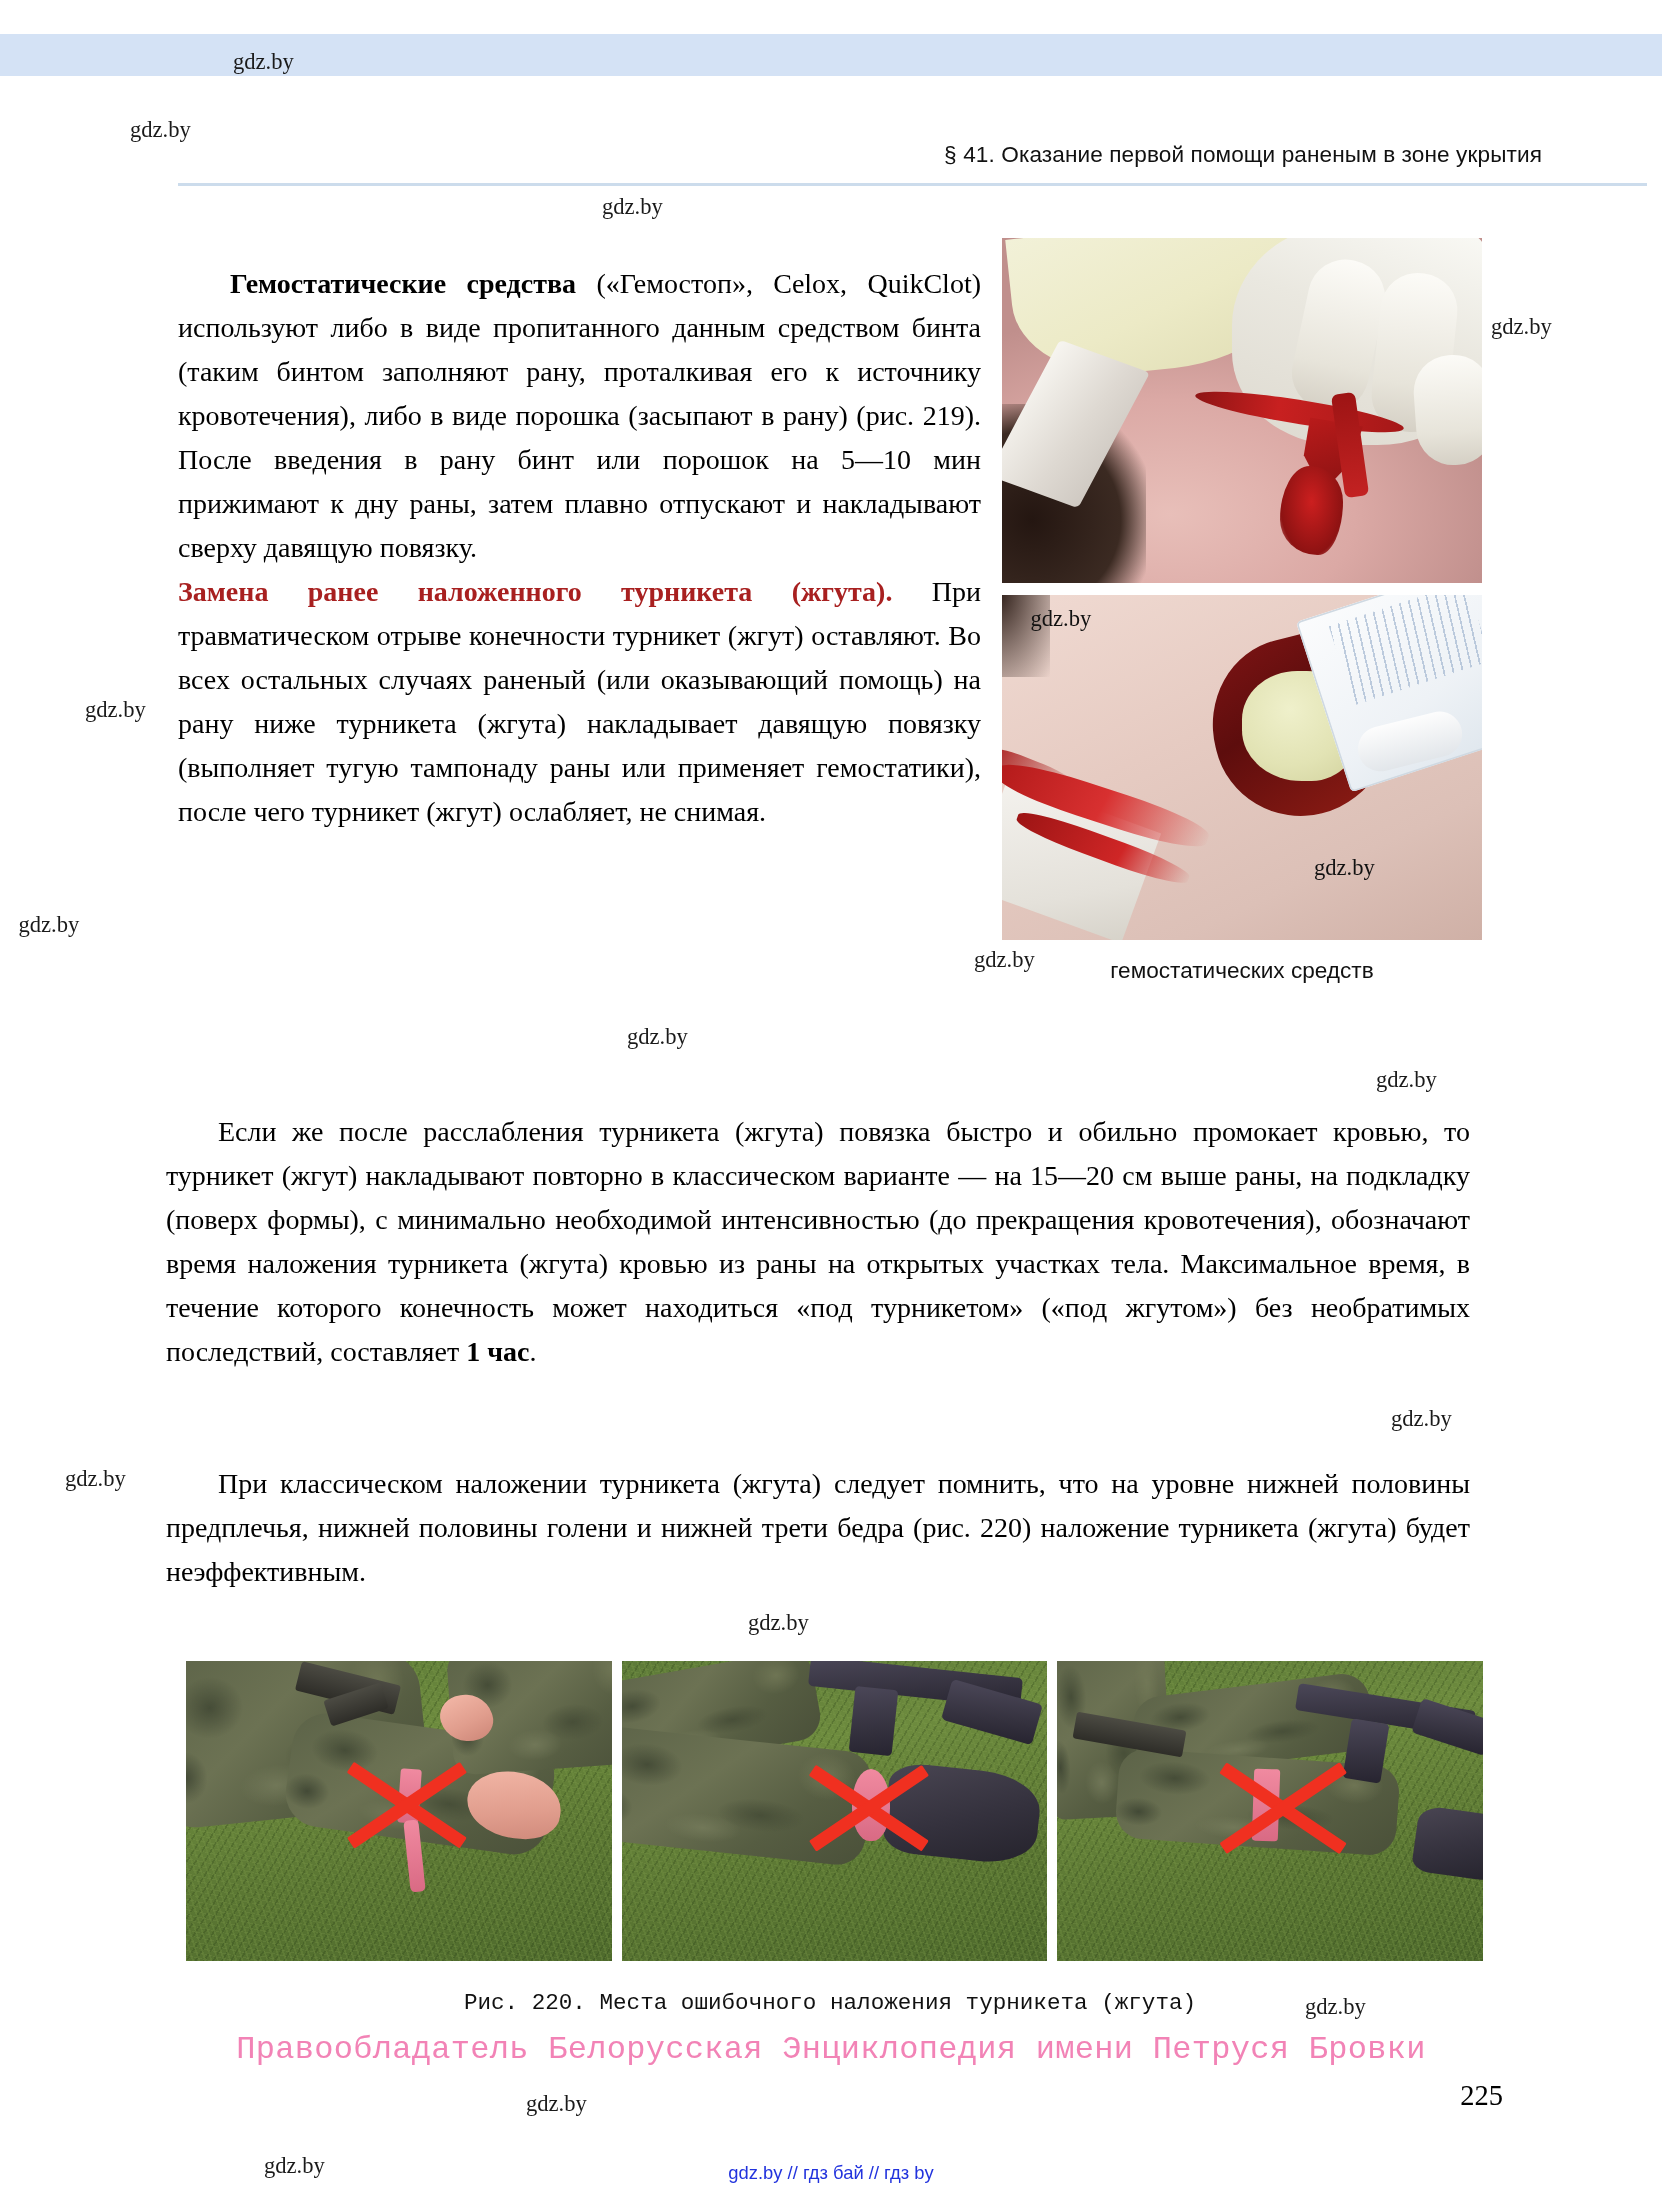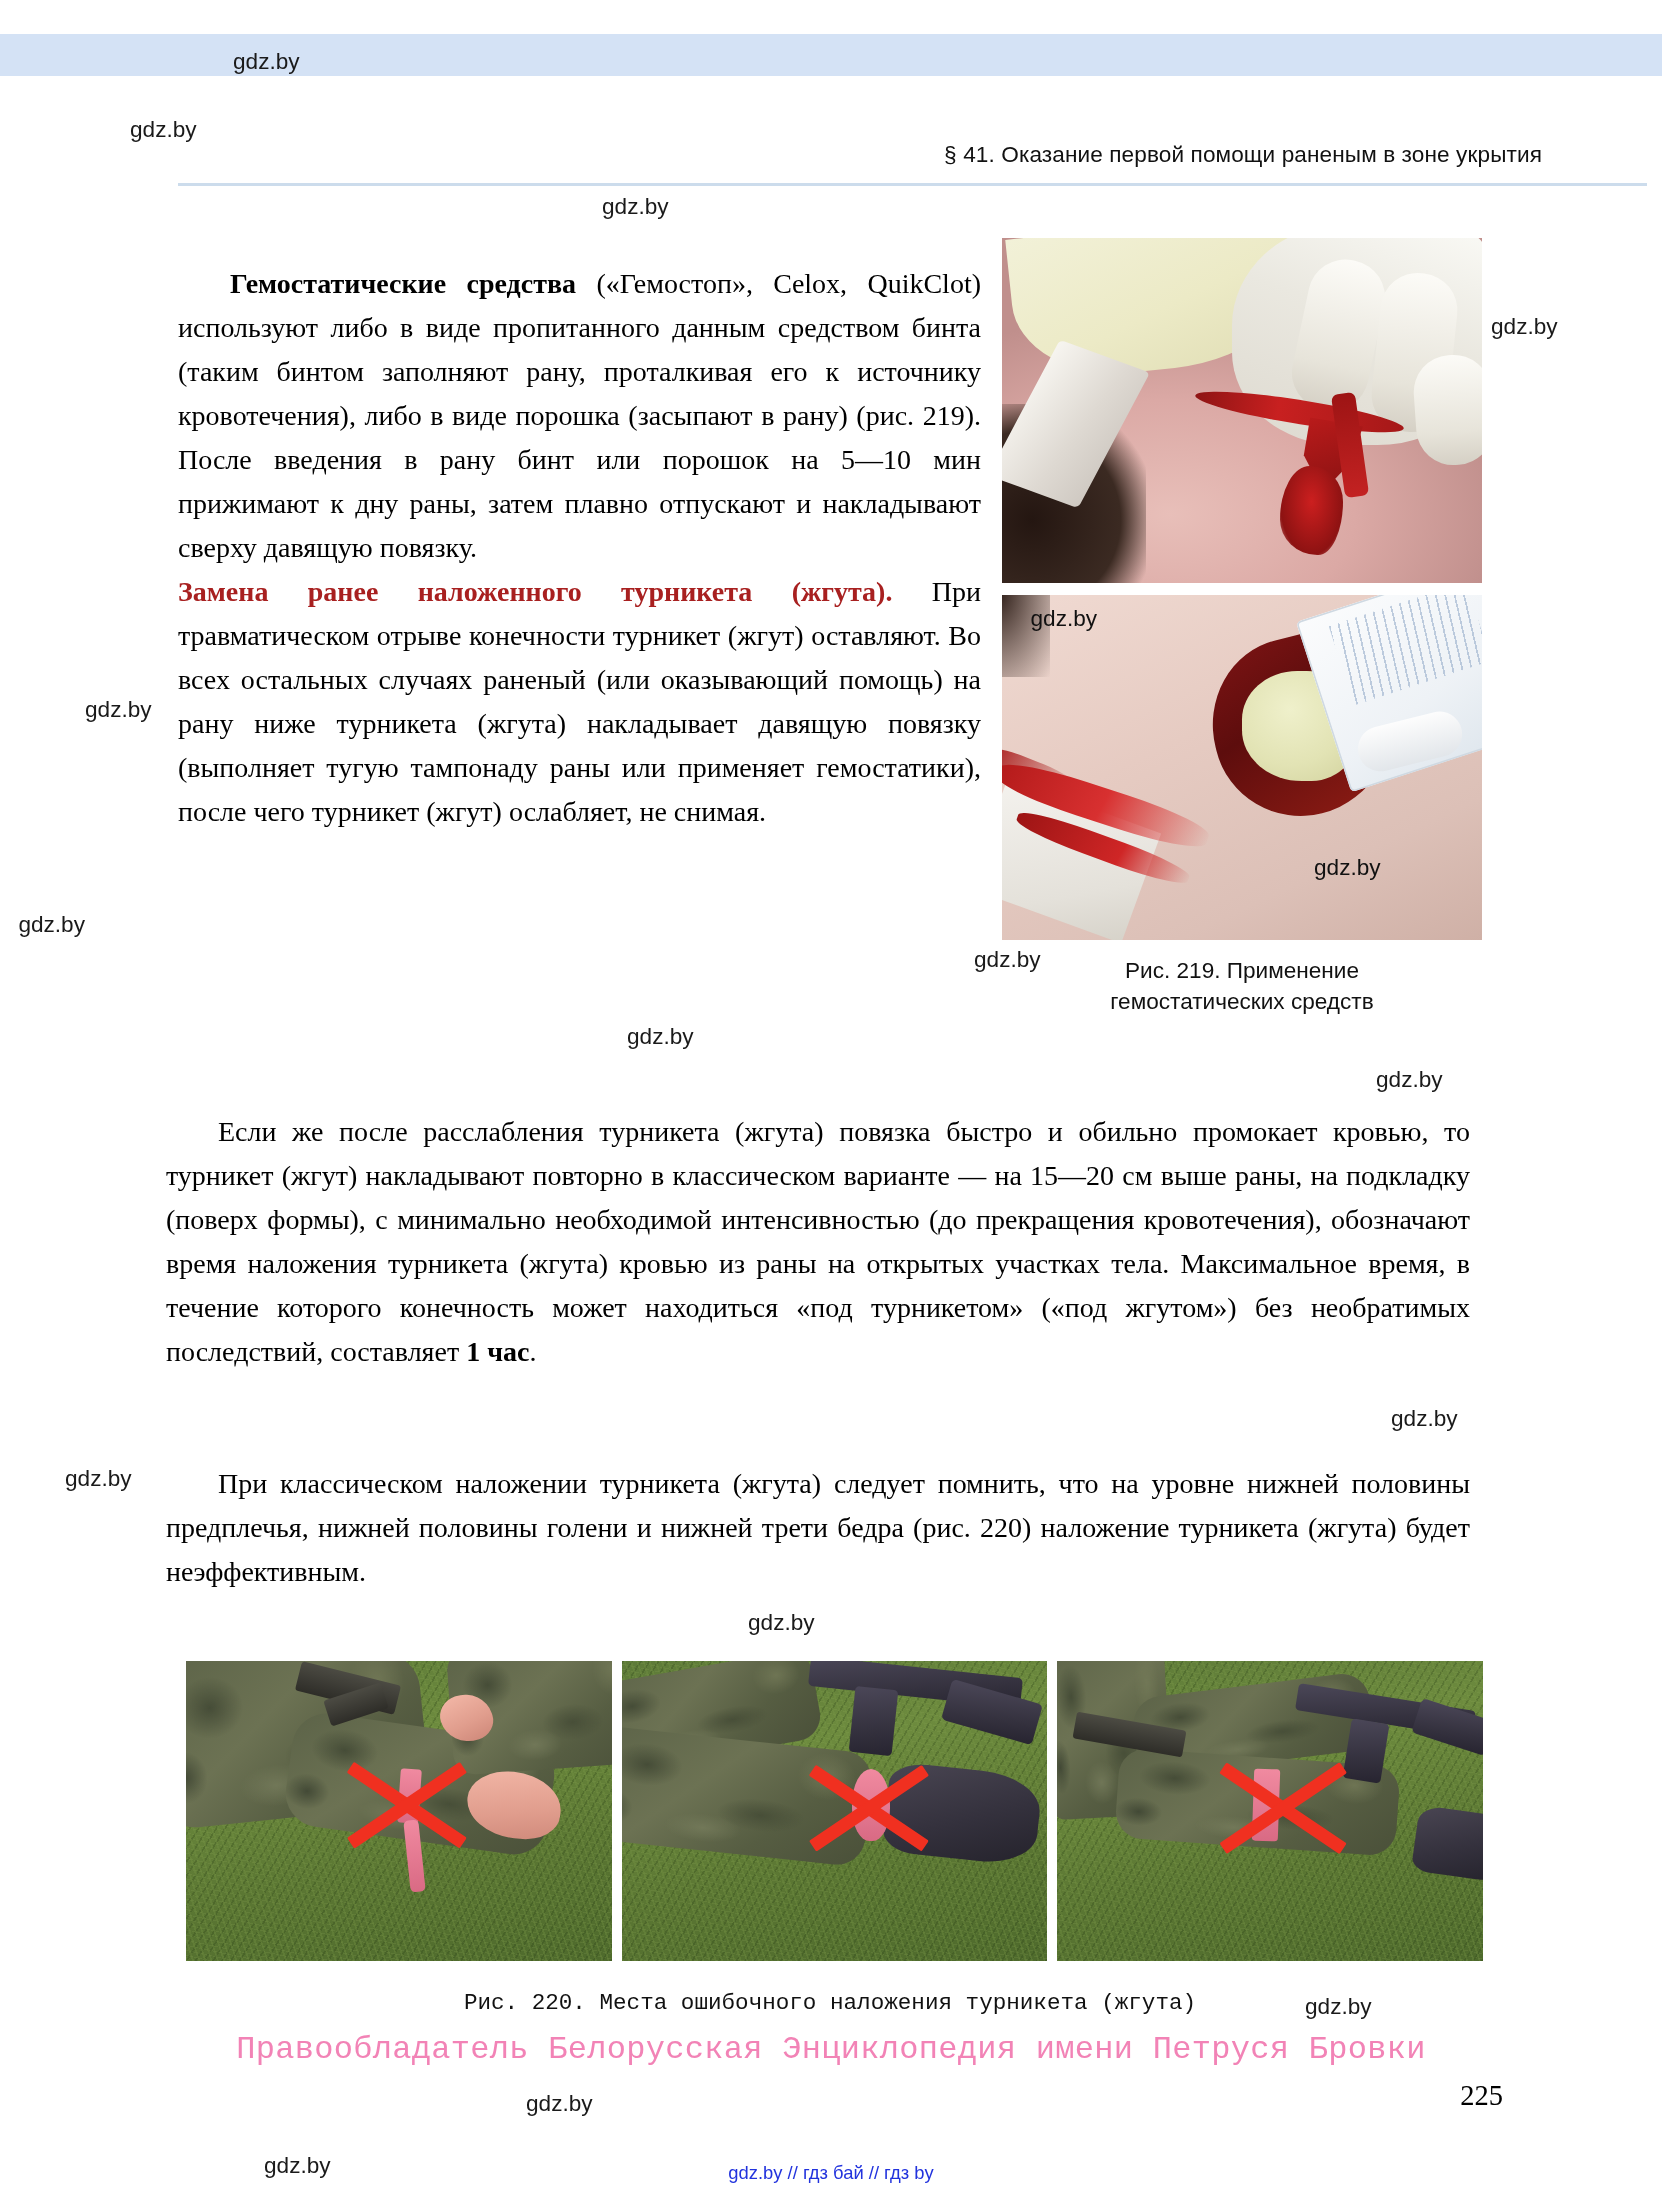--- a/index.html
+++ b/index.html
@@ -34,21 +34,21 @@
     font-size:22.6px;color:#111;letter-spacing:0.1px;
   }
   .runrule{
     position:absolute;top:183px;left:178px;width:1469px;height:3.4px;
     background:#ccdcec;
   }
 
   
   .wm{
     position:absolute;
-    font-family:Liberation Sans, sans-serif;
+    font-family:Liberation Serif, serif;
     font-size:22.6px;color:#1a1a1a;
     white-space:nowrap;
     pointer-events:none;
     z-index:30;
   }
   .wm.onimg{color:#111;}
 
   
   .col-left{
     position:absolute;left:178px;top:235px;width:803px;
@@ -265,21 +265,20 @@
       <div class="layer p2-gauze"></div>
       <div class="layer p2-pack"></div>
       <div class="layer p2-packlines"></div>
       <div class="layer p2-applicator"></div>
       <span class="wm onimg" style="left:28.5px;top:11.7px;">gdz.by</span>
       <span class="wm onimg" style="left:312px;top:260px;">gdz.by</span>
     </div>
   </div>
 
   <div class="cap219">
-    <div>Рис. 219. Применение</div>
     <div>гемостатических  средств</div>
   </div>
 
   <div class="fig220">
 
     <div class="photo ph3">
       <div class="layer gr"></div>
       <div class="layer gr-tex"></div>
       <div class="layer camo" style="left:-6%;top:-4%;width:62%;height:56%;border-radius:18% 30% 40% 12%;transform:rotate(-6deg);">
           <div class="layer camo-tex"></div>

